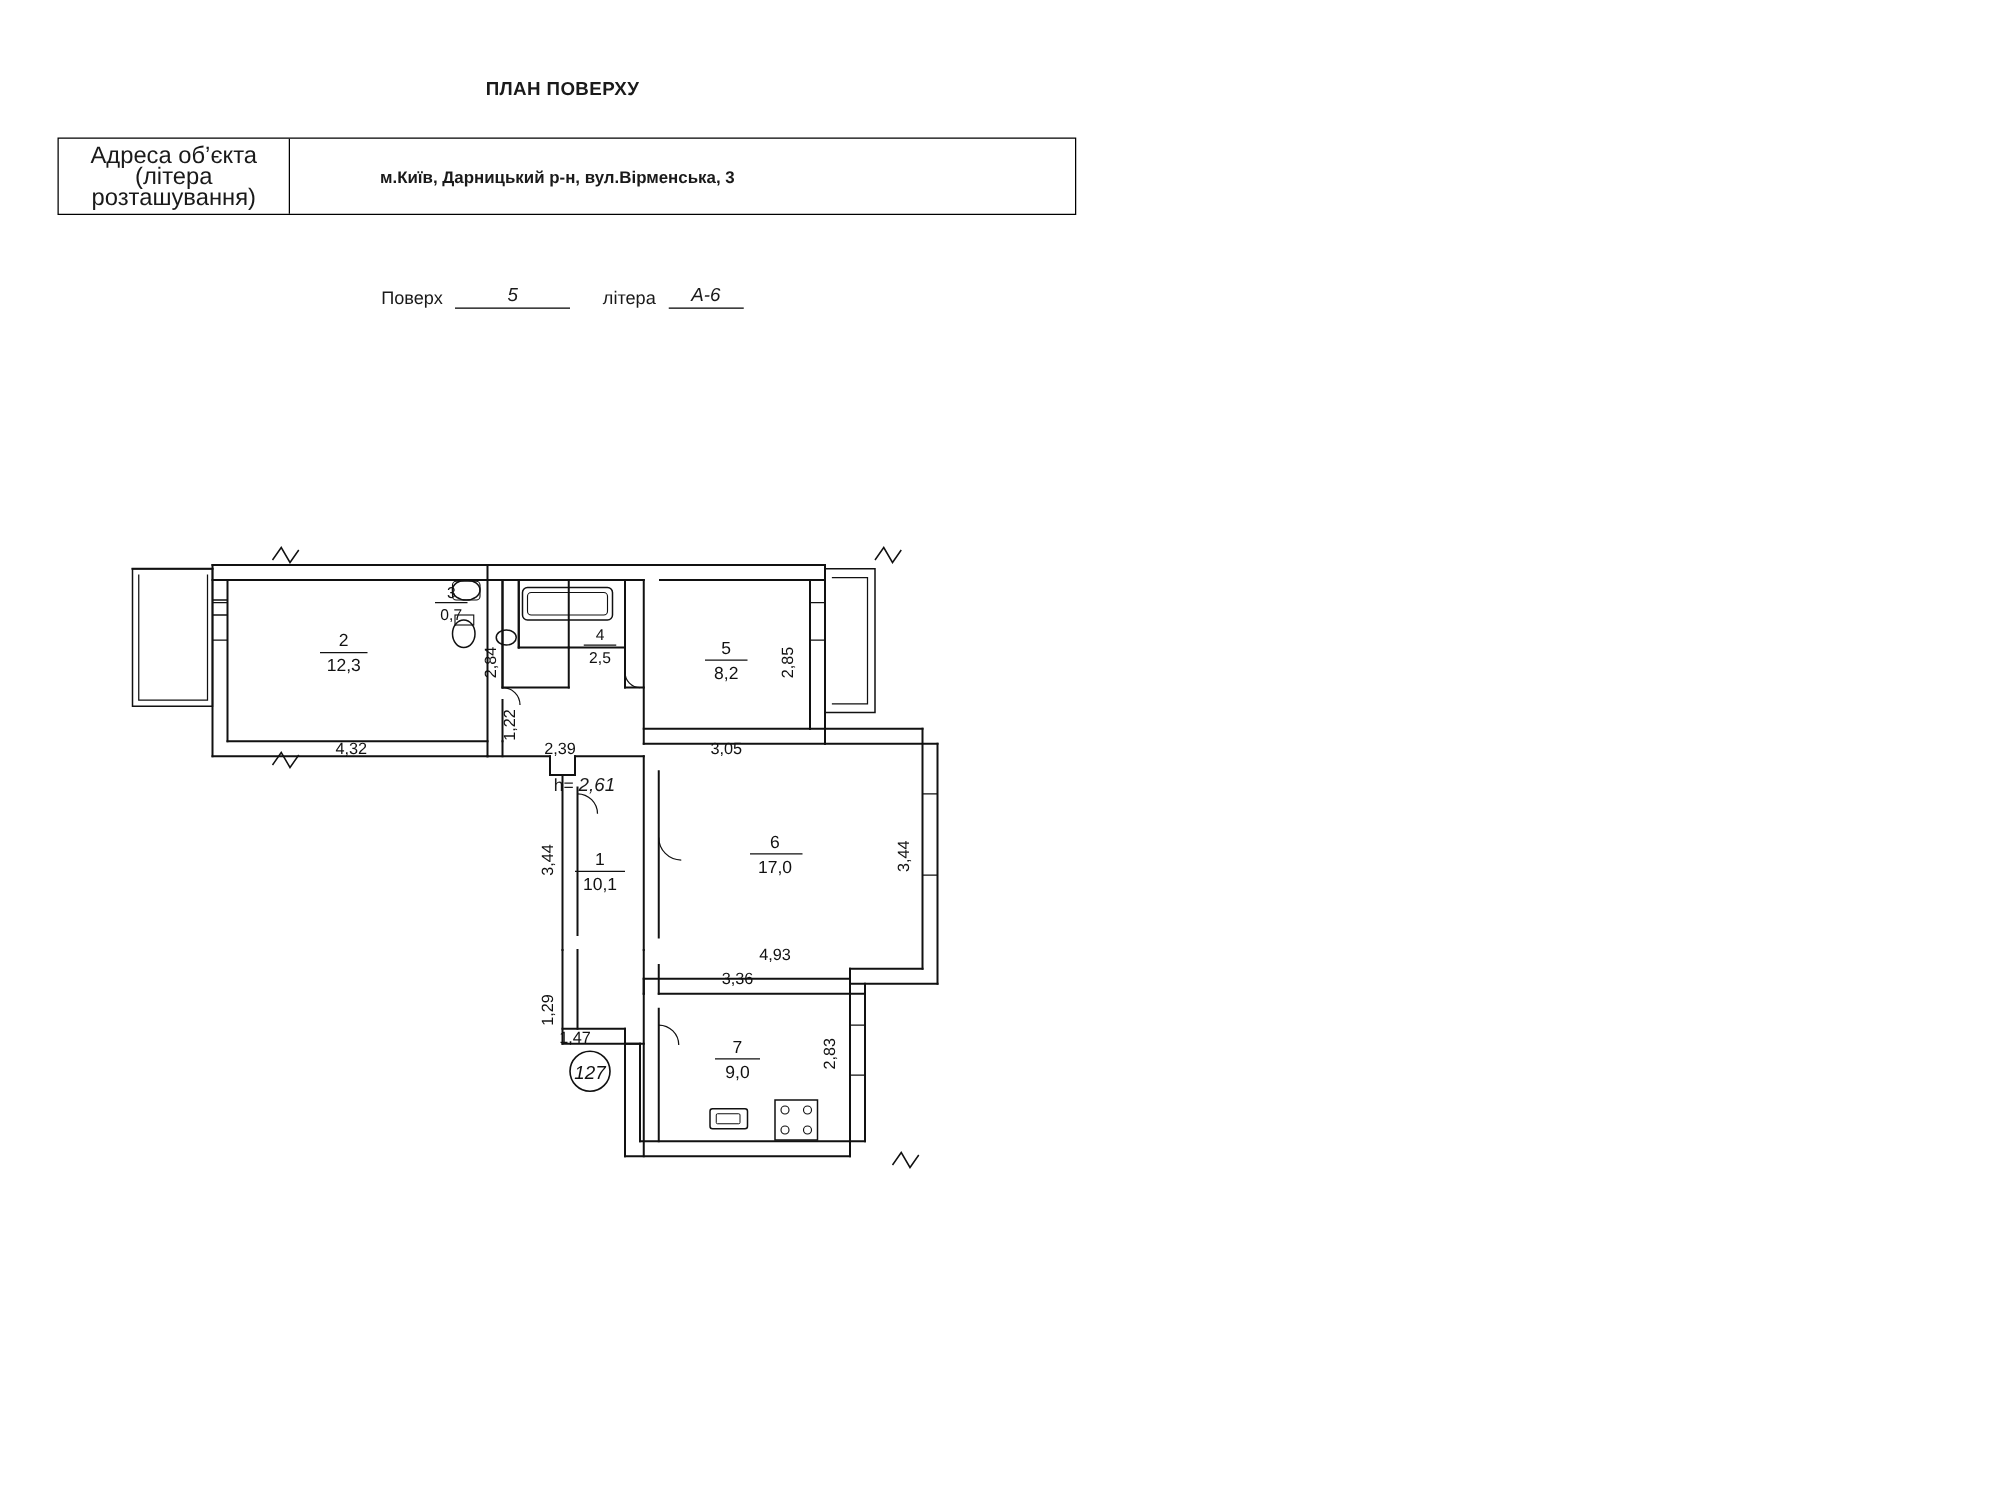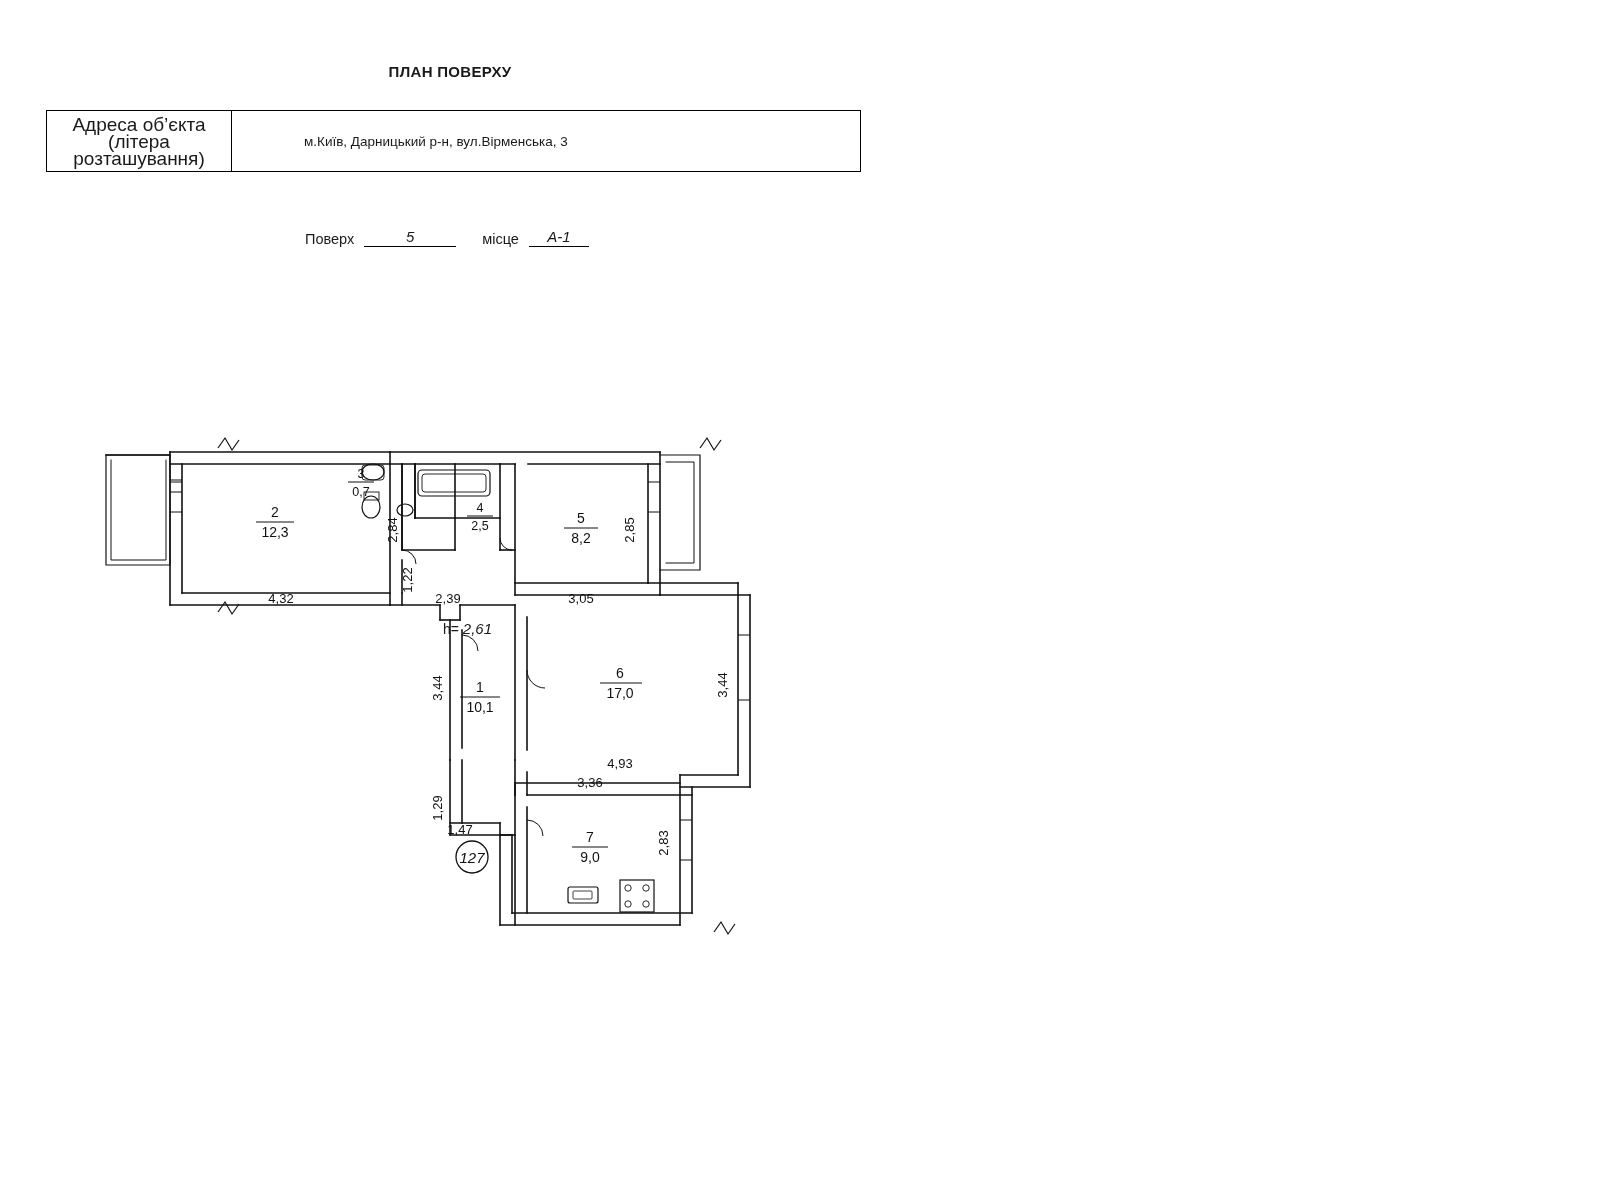--- a/index.html
+++ b/index.html
@@ -56,20 +56,21 @@
     line-height: 17px;
     text-align: center;
   }
   .addr-value {
     flex: 1;
     display: flex;
     align-items: center;
     padding-left: 72px;
     font-size: 13.5px;
     box-sizing: border-box;
+    font-weight: bold;
   }
 
   .scale-line {
     position: absolute;
     left: 0;
     top: 191px;
     width: 910px;
     text-align: center;
     font-size: 14.5px;
   }
@@ -126,22 +127,22 @@
       <span>Адреса об’єкта</span>
       <span>(літера розташування)</span>
     </div>
     <div class="addr-value">м.Київ, Дарницький р-н, вул.Вірменська, 3</div>
   </div>
 
 
   <div class="floor-line">
     <span class="lbl">Поверх</span>
     <span class="fld">5</span>
-    <span class="lbl">місце</span>
-    <span class="fld small">А-1</span>
+    <span class="lbl">літера</span>
+    <span class="fld small">А-6</span>
   </div>
 
   <div class="note-h">
     <span>h=</span>
     <span class="val">2,61</span>
   </div>
 
   <div id="plan-wrap">
     <svg id="plan-svg" width="800" height="540" viewBox="0 0 800 540" xmlns="http://www.w3.org/2000/svg">
       <g fill="none" stroke="#111" stroke-width="1.6" stroke-linecap="square">

